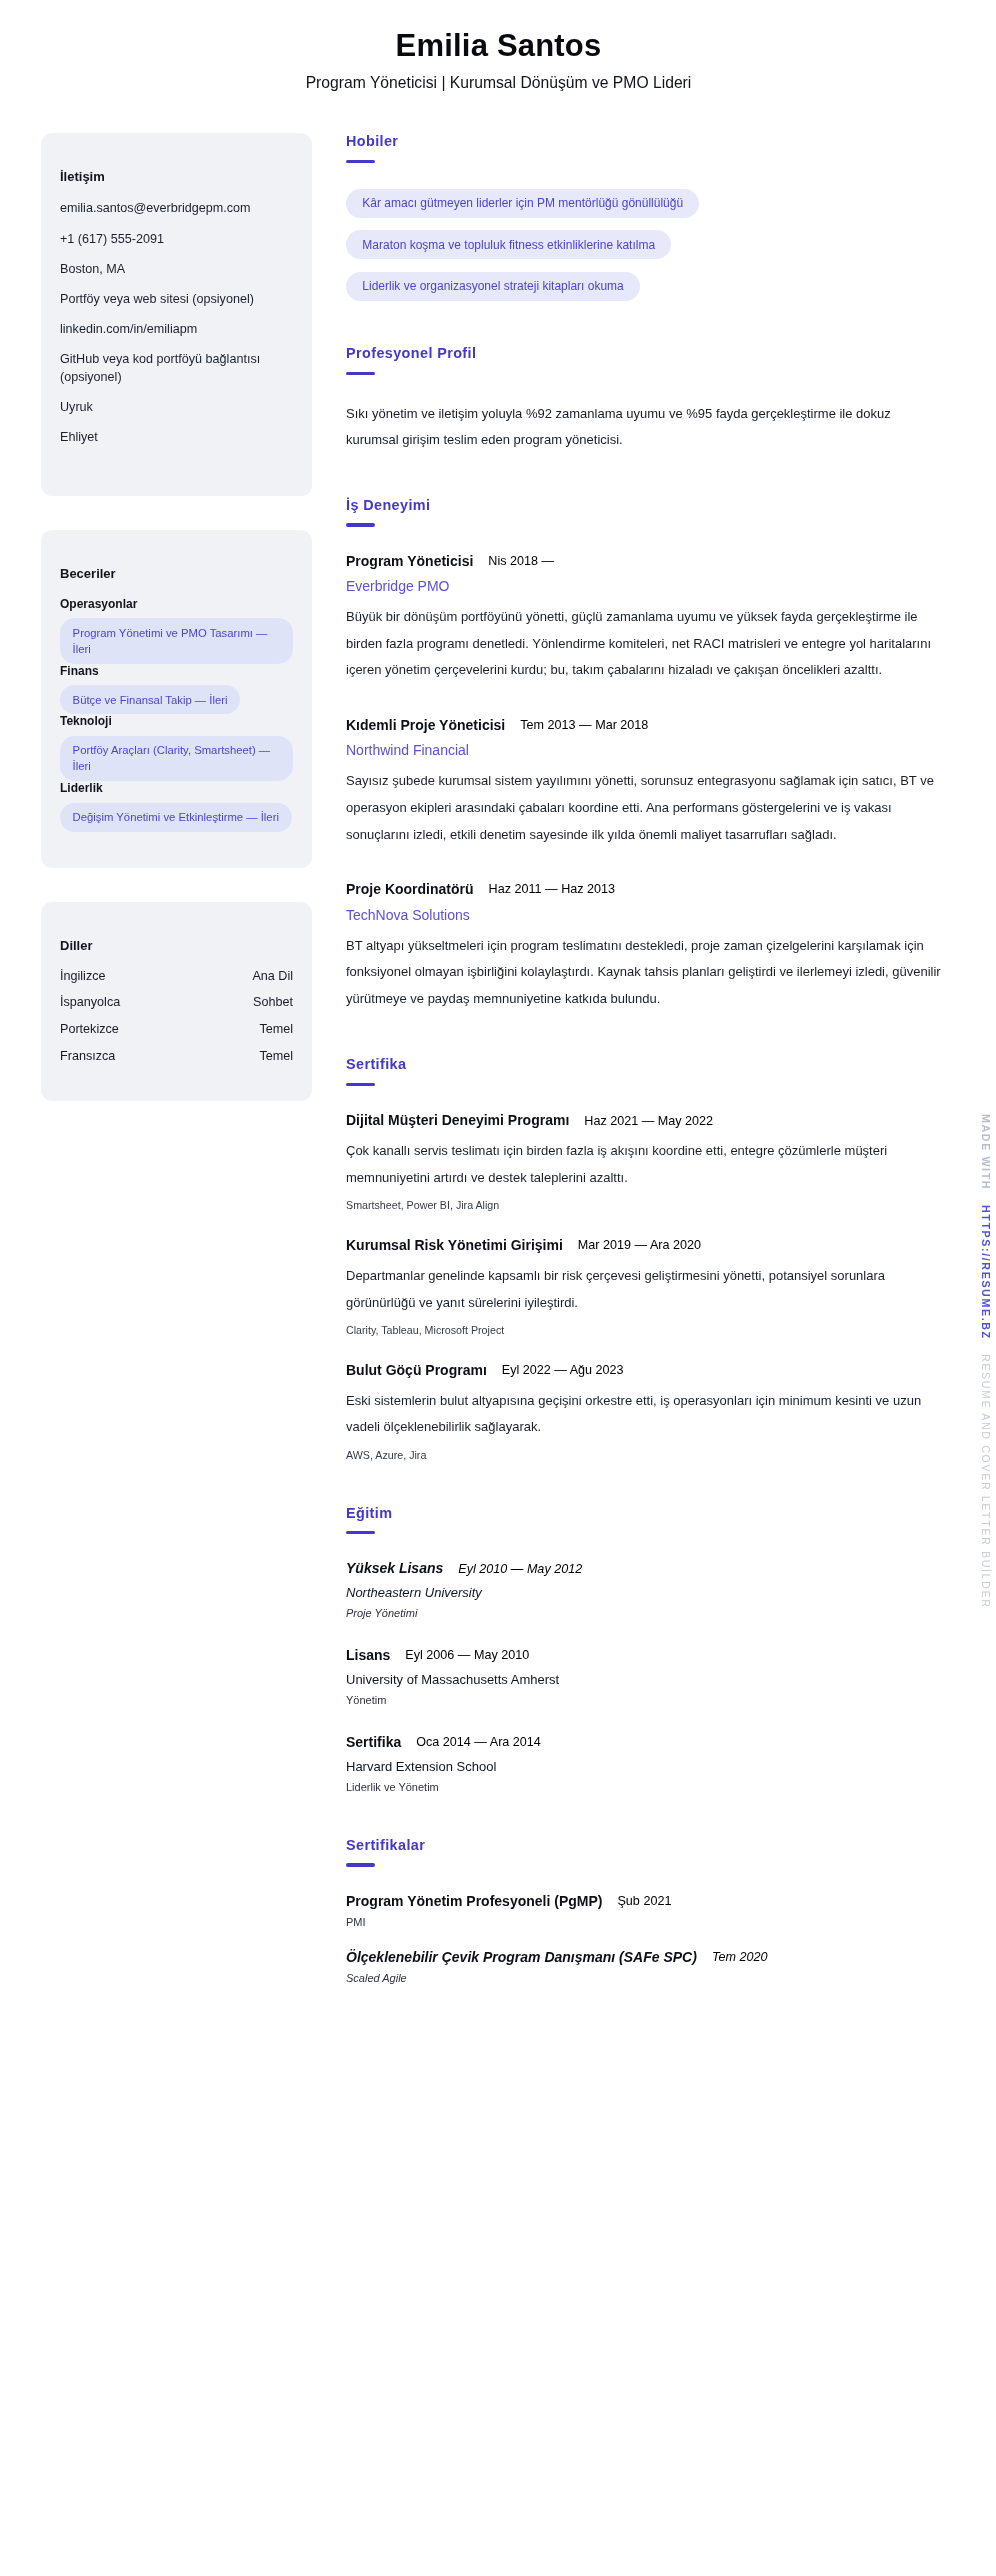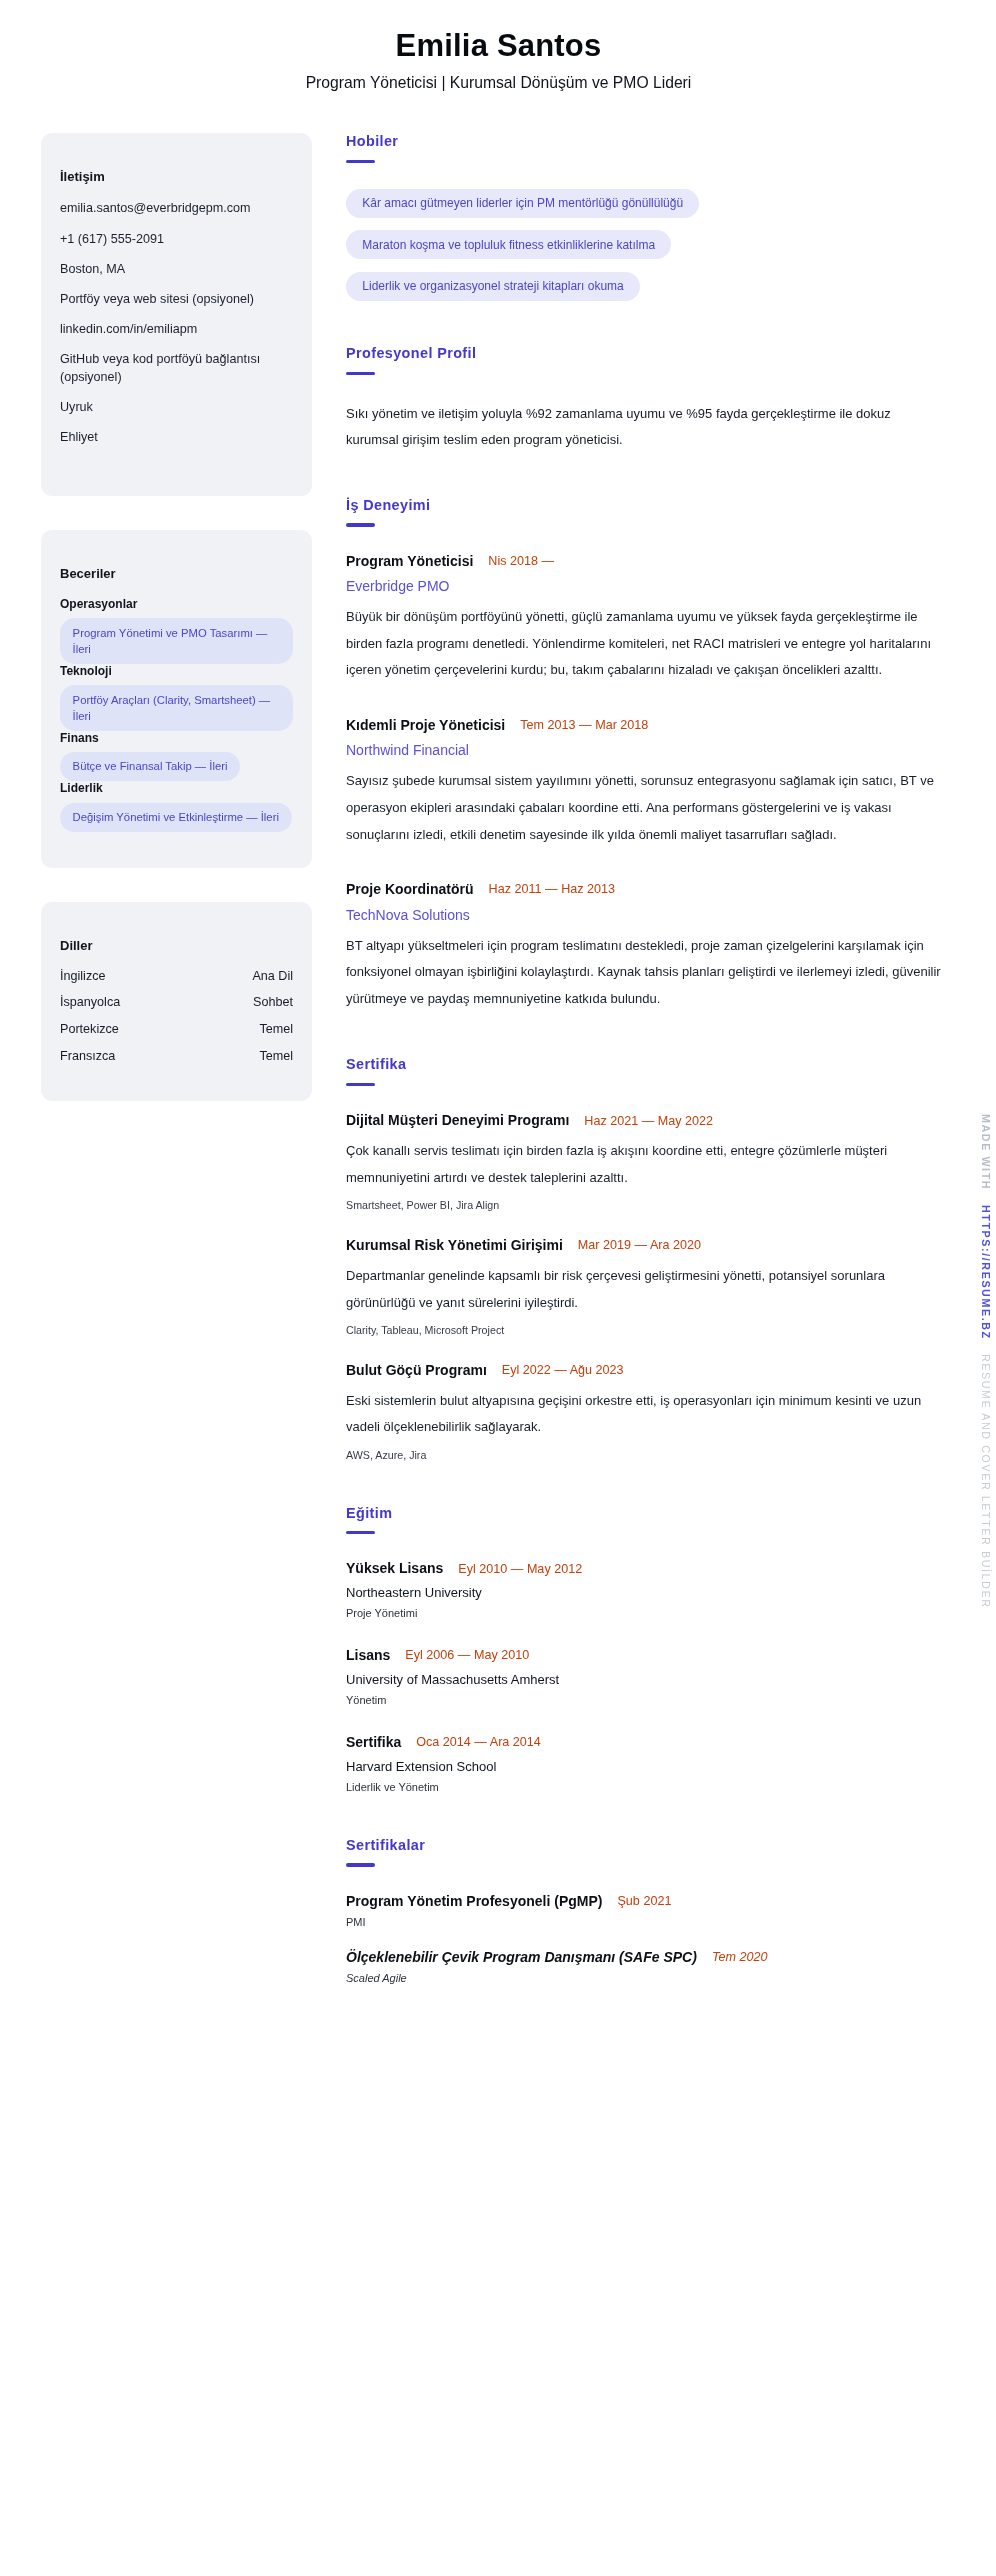--- a/index.html
+++ b/index.html
@@ -45,21 +45,21 @@
     display:table; background:var(--pill_bg,#E7E9FB); color:var(--pill_text,#4C45C9);
     font-size:12px; padding:7.5px 16.3px; border-radius:16.3px; margin-bottom:12.6px;
   }
   .profile-text { font-size:13px; line-height:2.0; color:#171c26; max-width:590px; }
 
   .entry { margin-bottom:33px; }
   .entry:last-child { margin-bottom:0; }
   .entry-header { display:flex; align-items:flex-start; gap:15px; }
   .entry-title { font-size:14px; font-weight:700; color:#0c1016; }
   .entry-company { font-size:14px; color:var(--link,#5A50DC); margin-top:9.4px; }
-  .entry-date { font-size:12.6px; color:#c2410c; white-space:nowrap; padding-top:1.3px; }
+  .entry-date { font-size:12.6px; color:#000000; white-space:nowrap; padding-top:1.3px; }
   .entry-desc { font-size:13px; line-height:2.05; color:#1a202b; margin-top:10px; max-width:596px; }
   .entry-tools { font-size:10.7px; color:#353c49; margin-top:7.5px; }
   .edu-school { font-size:13px; color:#10151e; margin-top:8.8px; }
   .edu-field { font-size:11px; color:#2b313d; margin-top:7px; }
   .cert-issuer { font-size:11px; color:#2b313d; margin-top:7px; }
 
   
   .watermark {
     position:absolute; top:1114px; right:5px;
     writing-mode:vertical-rl; white-space:nowrap;
@@ -104,27 +104,27 @@
 
     <div class="card">
       <div class="card-title">Beceriler</div>
 
         <div>
           <div class="skill-cat">Operasyonlar</div>
           <span class="skill-pill">Program Yönetimi ve PMO Tasarımı — İleri</span>
         </div>
 
         <div>
+          <div class="skill-cat">Finans</div>
+          <span class="skill-pill">Bütçe ve Finansal Takip — İleri</span>
+        </div>
+
+        <div>
           <div class="skill-cat">Teknoloji</div>
           <span class="skill-pill">Portföy Araçları (Clarity, Smartsheet) — İleri</span>
-        </div>
-
-        <div>
-          <div class="skill-cat">Finans</div>
-          <span class="skill-pill">Bütçe ve Finansal Takip — İleri</span>
         </div>
 
         <div>
           <div class="skill-cat">Liderlik</div>
           <span class="skill-pill">Değişim Yönetimi ve Etkinleştirme — İleri</span>
         </div>
 
     </div>
 
     <div class="card">
@@ -252,21 +252,21 @@
           </div>
 
       </div>
     </div>
 
     <div class="section">
       <div class="section-title">Eğitim</div>
       <div class="section-underline"></div>
       <div class="section-body">
 
-          <div class="entry" style="margin-bottom:28px;">
+          <div class="entry" style="margin-bottom:28px;font-style:italic;">
             <div class="entry-header">
               <div class="entry-title">Yüksek Lisans</div>
               <div class="entry-date">Eyl 2010 — May 2012</div>
             </div>
             <div class="edu-school">Northeastern University</div>
             <div class="edu-field">Proje Yönetimi</div>
           </div>
 
           <div class="entry" style="margin-bottom:28px;">
             <div class="entry-header">

